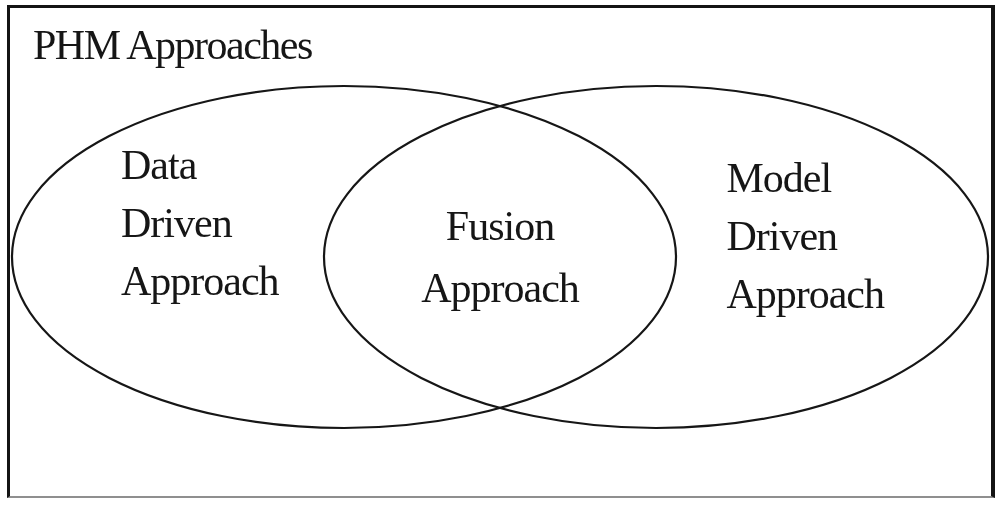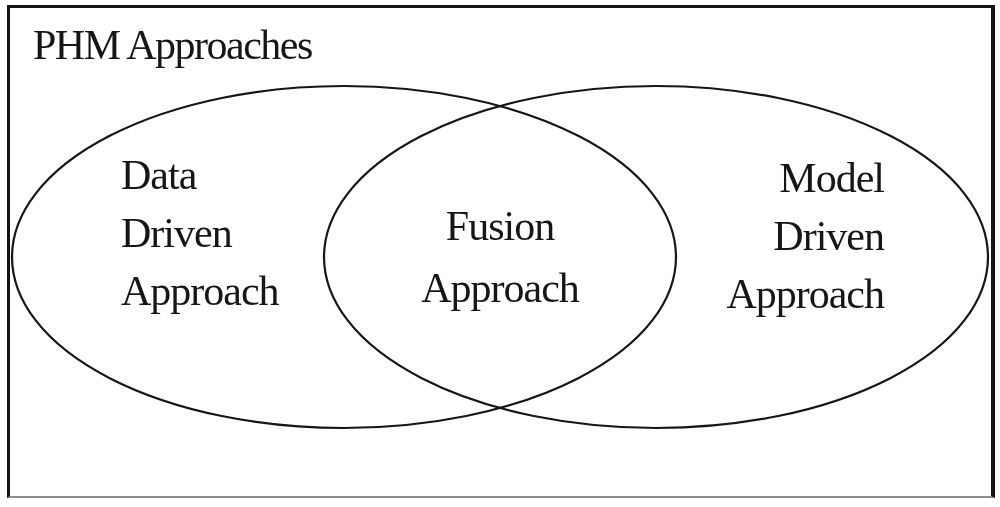--- a/index.html
+++ b/index.html
@@ -50,37 +50,37 @@
     white-space: nowrap;
   }
   .label {
     position: absolute;
     font-size: 42px;
     letter-spacing: -1px;
     white-space: nowrap;
   }
   .label-left {
     left: 121px;
-    top: 146px;
+    top: 136px;
     line-height: 58px;
     text-align: left;
   }
   .label-overlap {
     left: 350px;
     top: 187px;
     width: 300px;
     line-height: 62px;
     text-align: center;
     margin-top: 8px;
   }
   .label-right {
     right: 124px;
     top: 149px;
     line-height: 58px;
-    text-align: right;
+    text-align: left;
   }
 </style>
 </head>
 <body>
 
 <div class="figure">
 
   <div class="frame"></div>
 
   <svg class="venn-svg" viewBox="0 0 1000 507" xmlns="http://www.w3.org/2000/svg">

